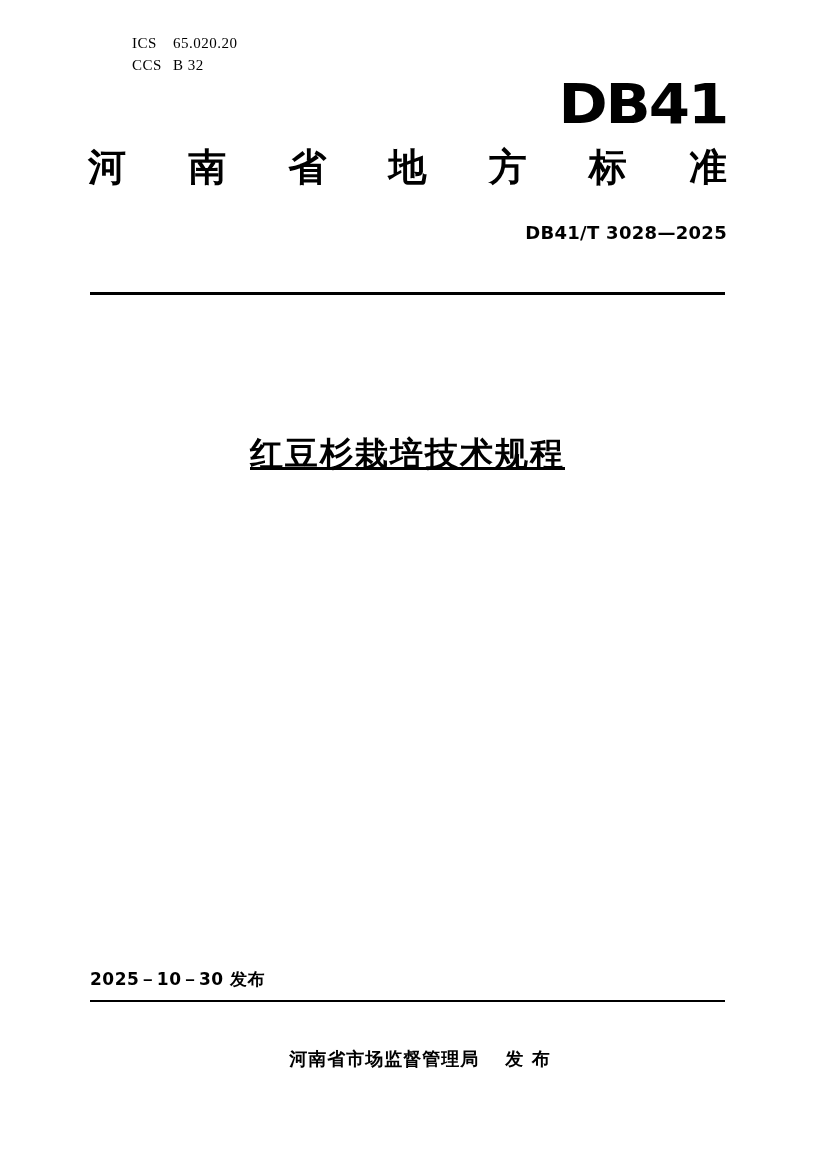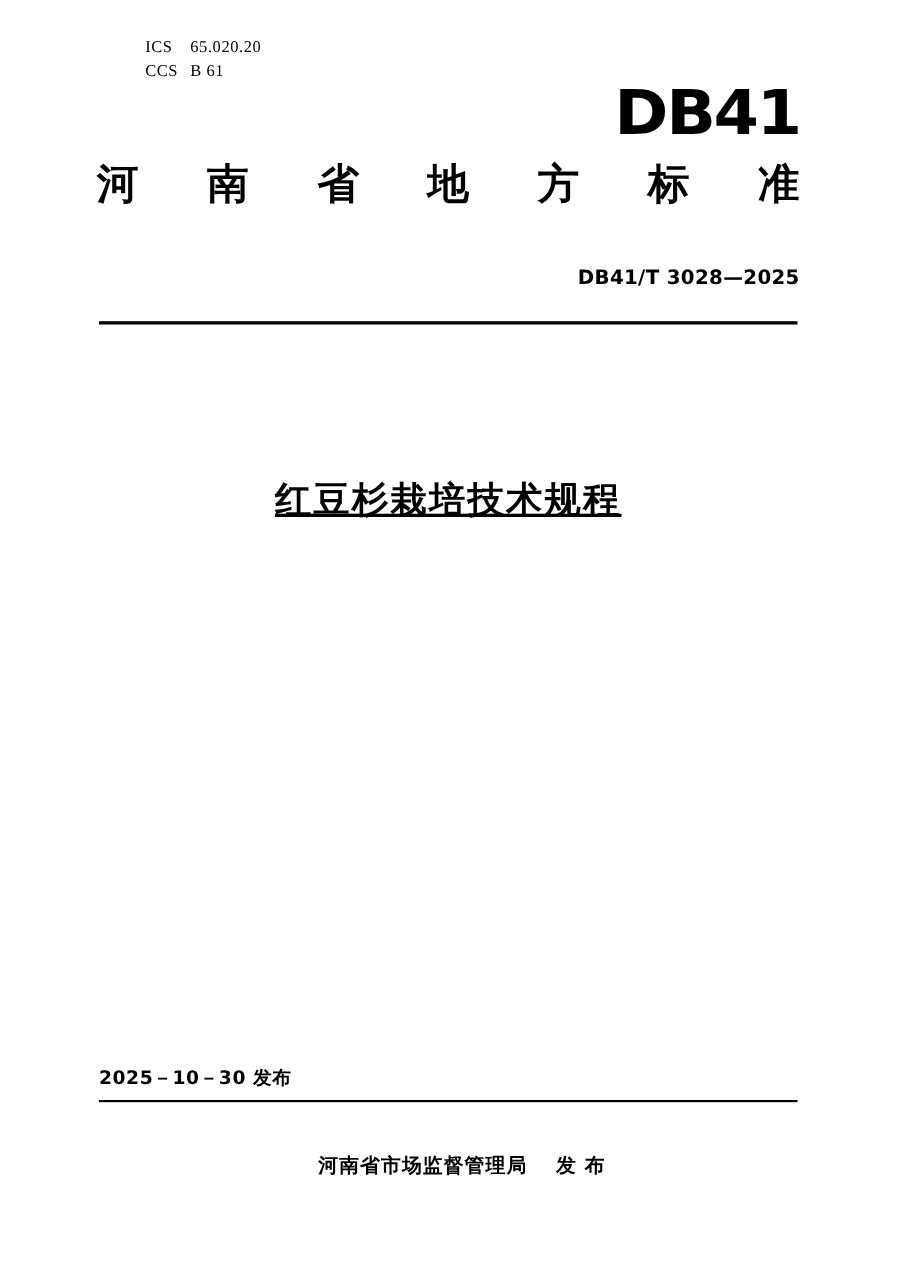--- a/index.html
+++ b/index.html
@@ -76,21 +76,20 @@
   
   .std-no {
     position: absolute;
     right: 88px;
     top: 222px;
     font-family: "DejaVu Sans", sans-serif;
     font-weight: 700;
     font-size: 18px;
     letter-spacing: 0.3px;
     white-space: nowrap;
-    margin-top: 20px;
   }
 
   
   .rule-top {
     position: absolute;
     left: 90px;
     right: 90px;
     top: 292px;
     height: 3px;
     background: #000;
@@ -152,21 +151,21 @@
 </head>
 <body>
 
 <div class="page">
 
   <div class="ics-block">
     <div class="ics-line">
       <span class="lbl">ICS</span><span class="val">65.020.20</span>
     </div>
     <div class="ics-line">
-      <span class="lbl">CCS</span><span class="val">B 61</span>
+      <span class="lbl">CCS</span><span class="val">B 32</span>
     </div>
   </div>
 
   <div class="db-logo">DB41</div>
 
   <div class="province-line">
     <span>河</span>
     <span>南</span>
     <span>省</span>
     <span>地</span>

